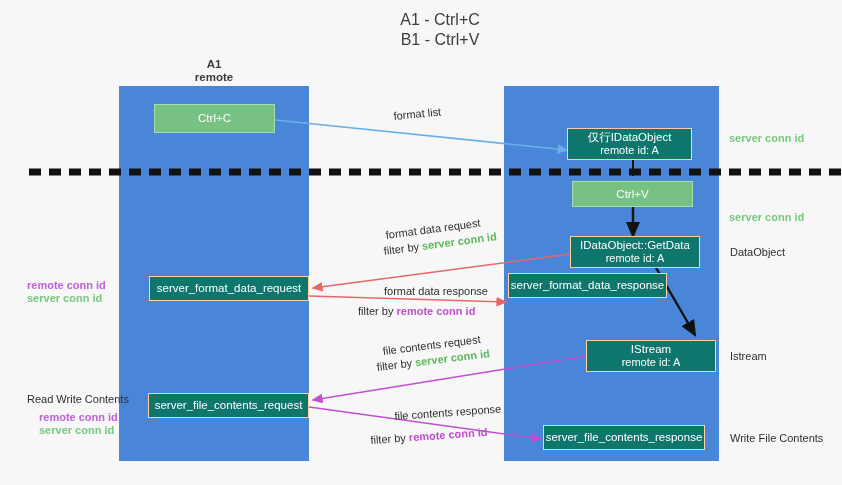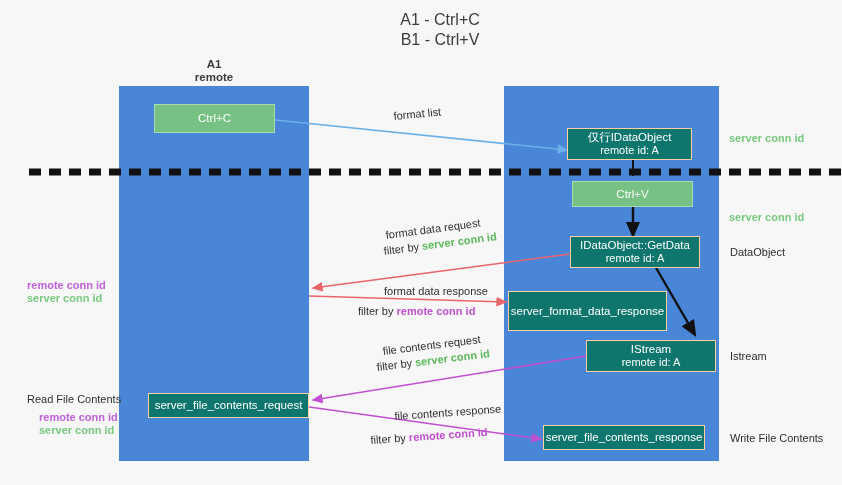--- a/index.html
+++ b/index.html
@@ -141,22 +141,25 @@
 
   <div class="node green" style="left:553px; top:181px; width:121px; height:26px;">
     <span>Ctrl+V</span>
   </div>
 
   <div class="node orange" style="left:551px; top:236px; width:130px; height:32px;">
     <span>IDataObject::GetData</span>
     <span class="ln2">remote id: A</span>
   </div>
 
-
-  <div class="node orange" style="left:489px; top:291px; width:159px; height:40px;">
+  <div class="node orange" style="left:130px; top:276px; width:160px; height:25px;">
+    <span>server_format_data_request</span>
+  </div>
+
+  <div class="node orange" style="left:489px; top:273px; width:159px; height:25px;">
     <span>server_format_data_response</span>
   </div>
 
   <div class="node orange" style="left:567px; top:340px; width:130px; height:32px;">
     <span>IStream</span>
     <span class="ln2">remote id: A</span>
   </div>
 
   <div class="node orange" style="left:524px; top:425px; width:162px; height:25px;">
     <span>server_file_contents_response</span>
@@ -200,17 +203,17 @@
 
   <div class="side-note note-server" style="left:710px; top:132px;">server conn id</div>
   <div class="side-note note-server" style="left:710px; top:211px;">server conn id</div>
   <div class="side-note note-plain" style="left:711px; top:246px;">DataObject</div>
   <div class="side-note note-plain" style="left:711px; top:350px;">Istream</div>
   <div class="side-note note-plain" style="left:711px; top:432px;">Write File Contents</div>
 
   <div class="side-note note-remote" style="left:8px; top:279px;">remote conn id</div>
   <div class="side-note note-server" style="left:8px; top:292px;">server conn id</div>
 
-  <div class="side-note note-plain" style="left:8px; top:393px;">Read File Contents</div>
+  <div class="side-note note-plain" style="left:8px; top:393px;">Read Write Contents</div>
   <div class="side-note note-remote" style="left:20px; top:411px;">remote conn id</div>
   <div class="side-note note-server" style="left:20px; top:424px;">server conn id</div>
 
 </div>
 
 </body></html>

